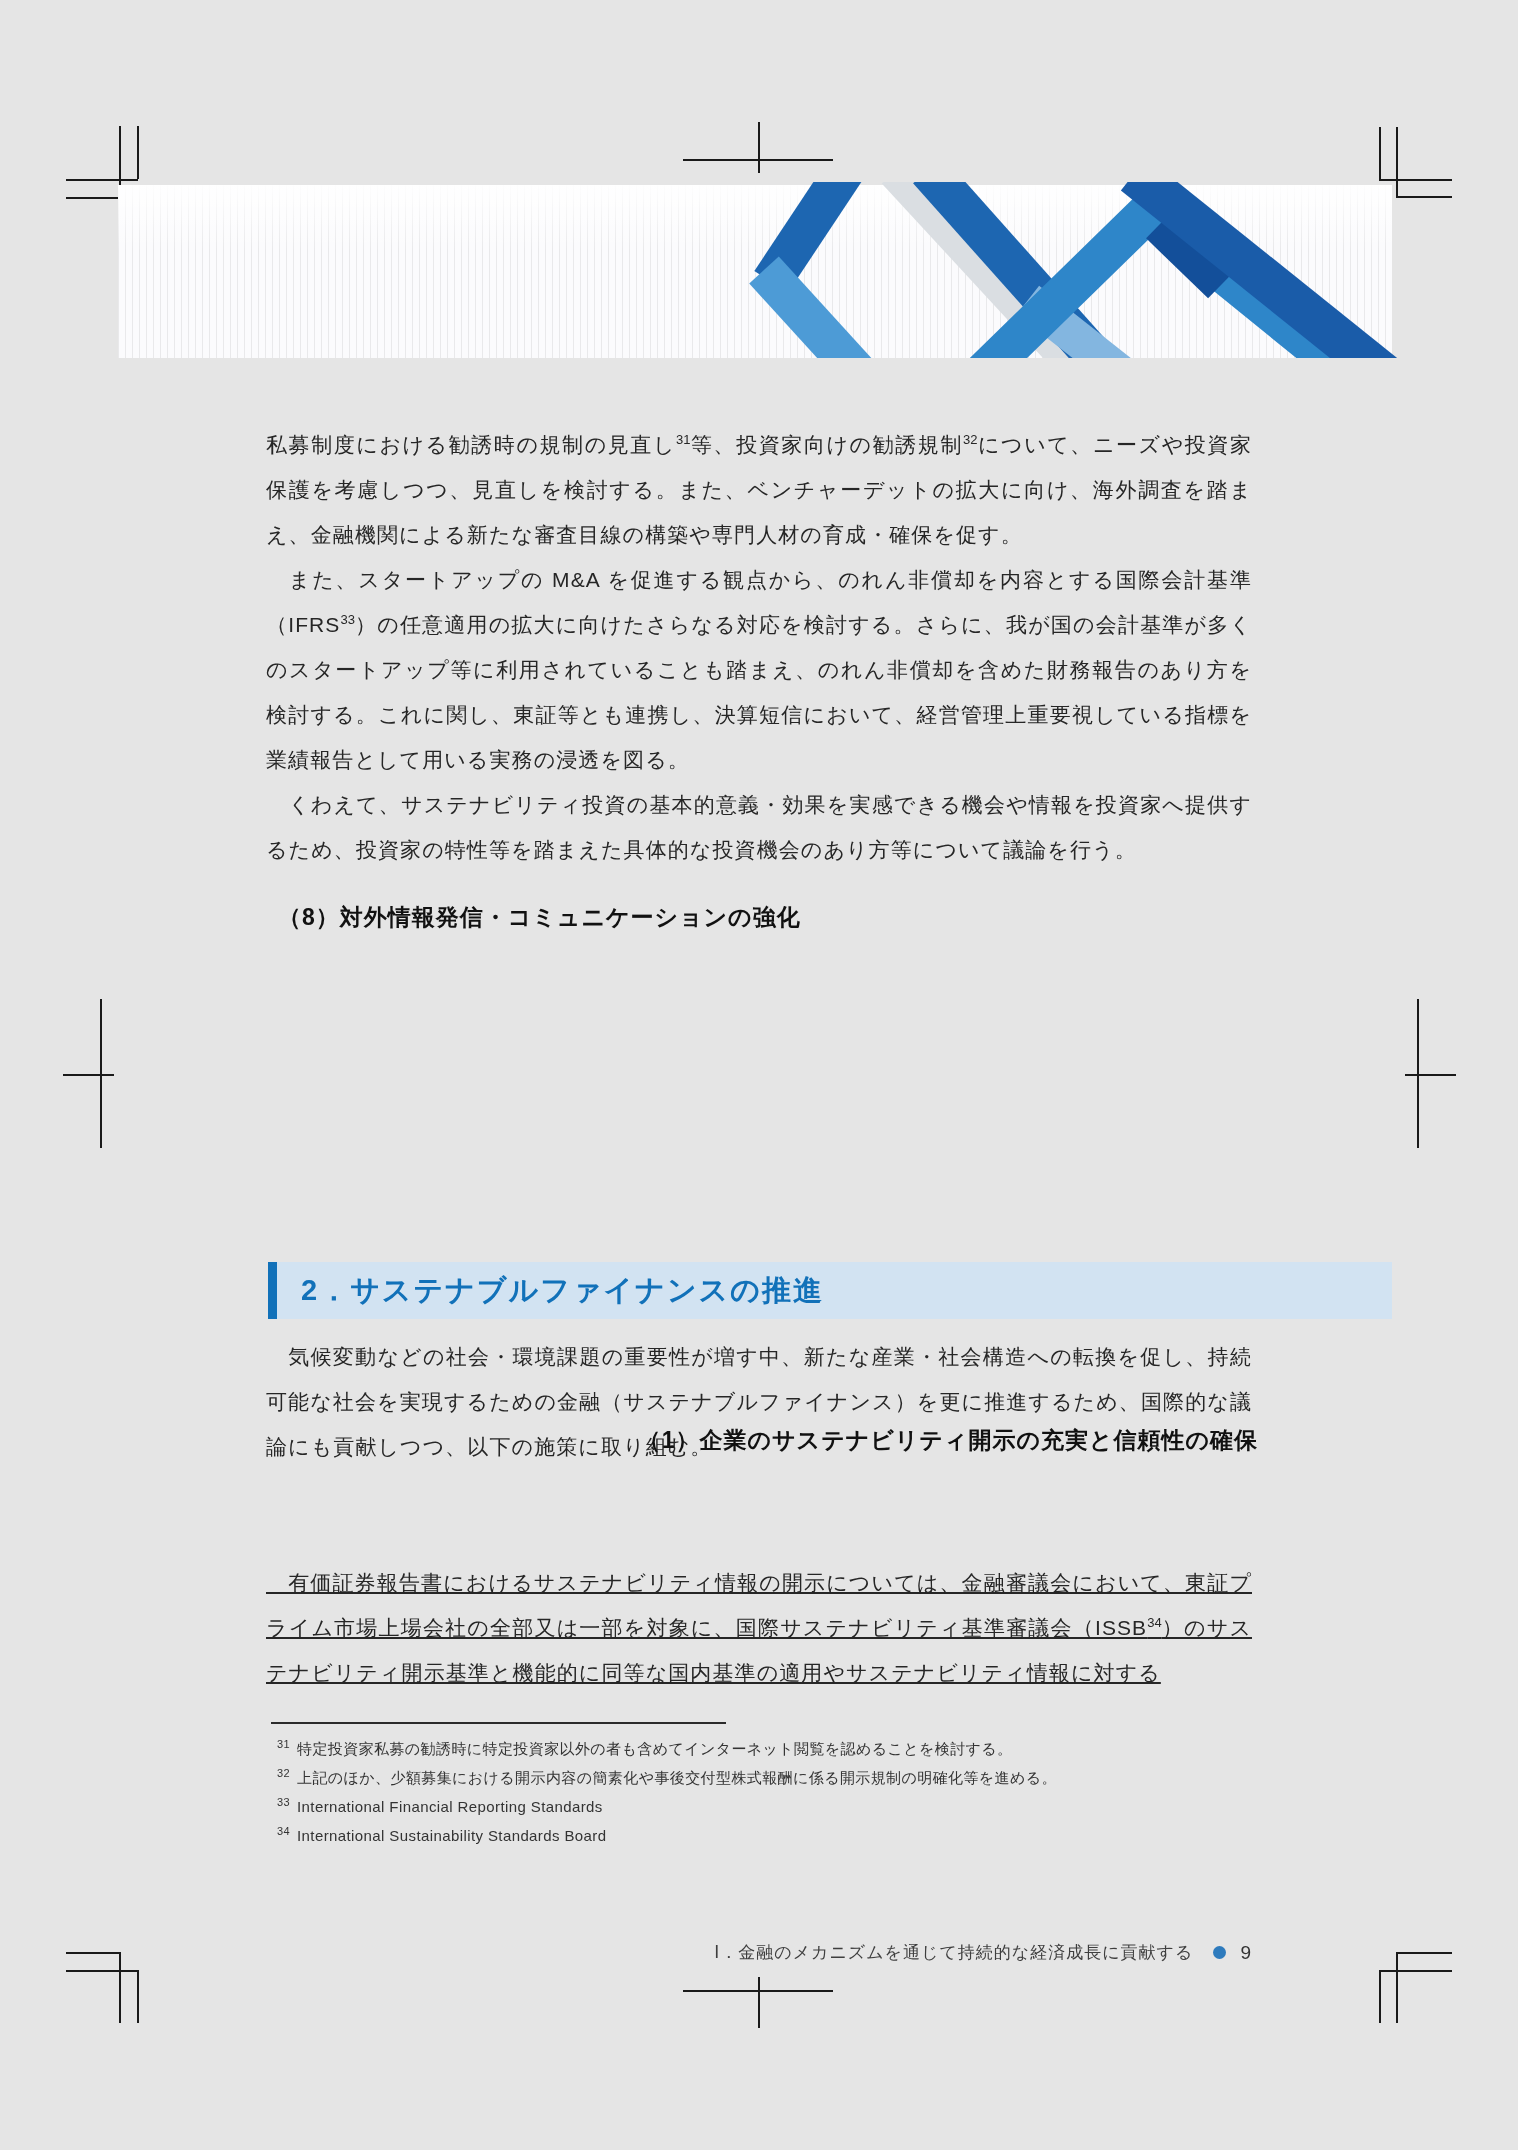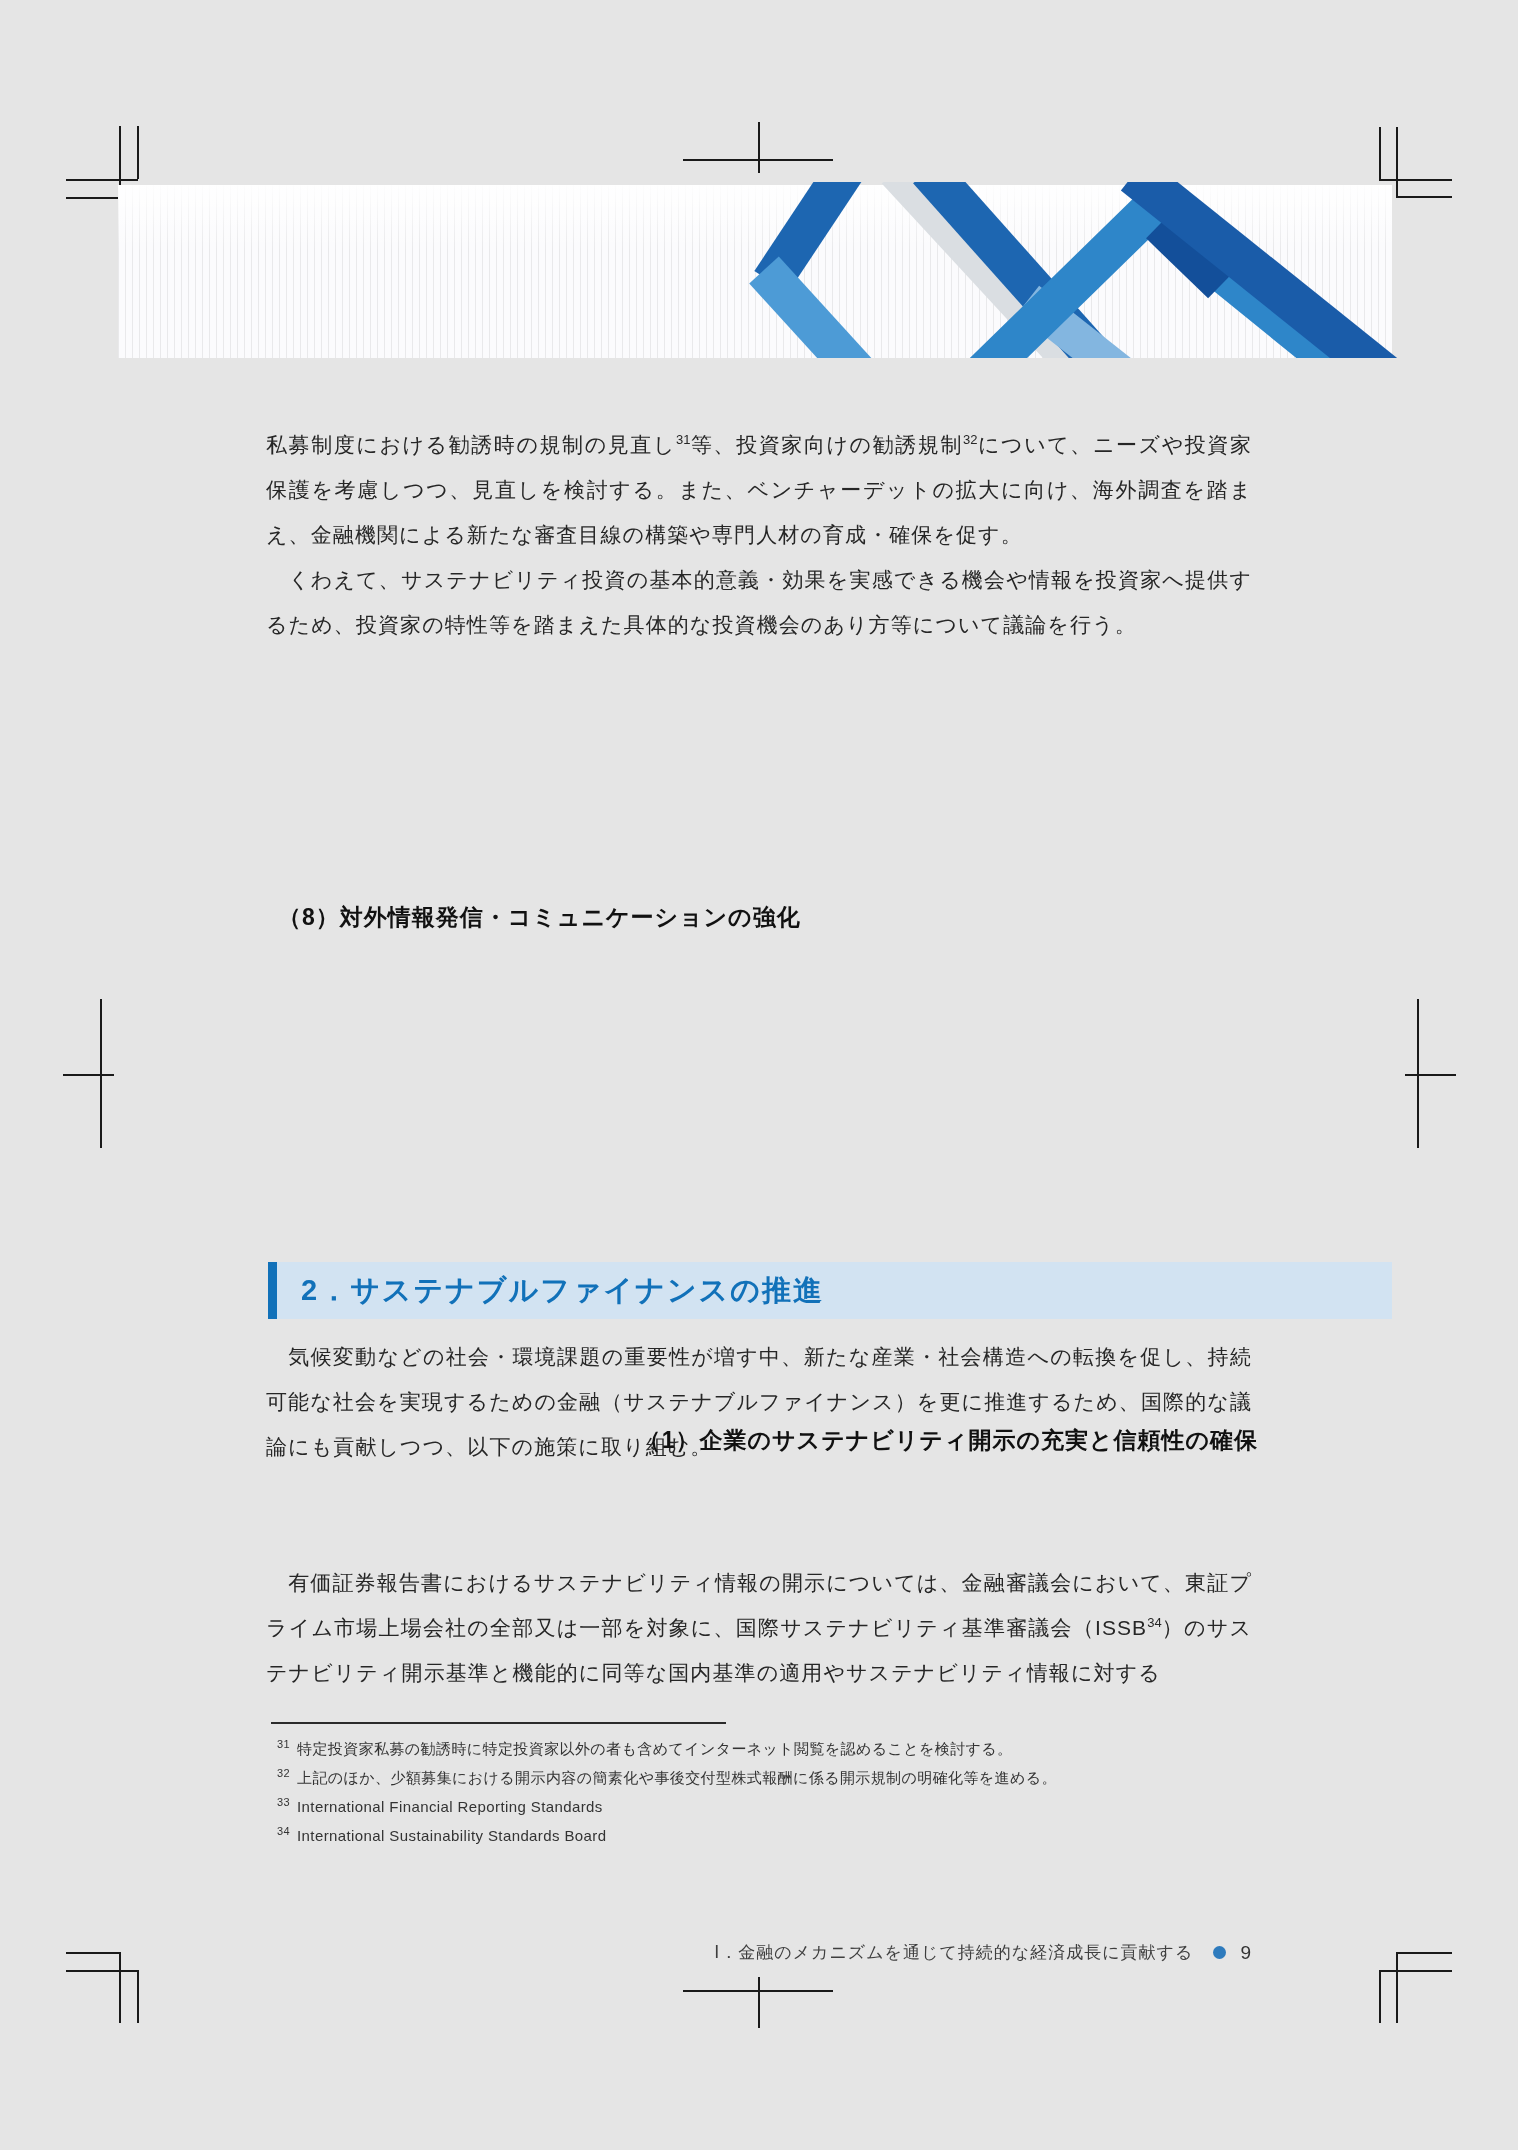--- a/index.html
+++ b/index.html
@@ -104,34 +104,35 @@
       <path d="M418,196 L588,30 L810,210" stroke="#2e86c9" stroke-width="40"></path>
 
       <line x1="600" y1="42" x2="662" y2="102" stroke="#134f9a" stroke-width="40"></line>
 
       <line x1="574" y1="-8" x2="826" y2="194" stroke="#1a5ca9" stroke-width="42"></line>
     </g>
   </svg>
 
   <div class="body-par" style="top:422px;">
     <p><span>私募制度における勧誘時の規制の見直し</span><sup class="fn">31</sup><span>等、投資家向けの勧誘規制</span><sup class="fn">32</sup><span>について、ニーズや投資家保護を考慮しつつ、見直しを検討する。また、ベンチャーデットの拡大に向け、海外調査を踏まえ、金融機関による新たな審査目線の構築や専門人材の育成・確保を促す。</span></p>
+    <p><span>　また、スタートアップの M&amp;A を促進する観点から、のれん非償却を内容とする国際会計基準（IFRS</span><sup class="fn">33</sup><span>）の任意適用の拡大に向けたさらなる対応を検討する。さらに、我が国の会計基準が多くのスタートアップ等に利用されていることも踏まえ、のれん非償却を含めた財務報告のあり方を検討する。これに関し、東証等とも連携し、決算短信において、経営管理上重要視している指標を業績報告として用いる実務の浸透を図る。</span></p>
     <p>　くわえて、サステナビリティ投資の基本的意義・効果を実感できる機会や情報を投資家へ提供するため、投資家の特性等を踏まえた具体的な投資機会のあり方等について議論を行う。</p>
   </div>
 
   <h3 class="sub-heading" style="top:902px;">（8）対外情報発信・コミュニケーションの強化</h3>
 
   <div class="chapter-banner">
     <div class="bar"></div>
     <div class="txt">2．サステナブルファイナンスの推進</div>
   </div>
 
   <div class="body-par" style="top:1334px;">　気候変動などの社会・環境課題の重要性が増す中、新たな産業・社会構造への転換を促し、持続可能な社会を実現するための金融（サステナブルファイナンス）を更に推進するため、国際的な議論にも貢献しつつ、以下の施策に取り組む。</div>
 
   <h3 class="sub-heading" style="top:1425px;text-align:right;">（1）企業のサステナビリティ開示の充実と信頼性の確保</h3>
-  <div class="body-par" style="top:1560px;">
+  <div class="body-par" style="top:1560px;text-decoration:underline;">
     <p><span>　有価証券報告書におけるサステナビリティ情報の開示については、金融審議会において、東証プライム市場上場会社の全部又は一部を対象に、国際サステナビリティ基準審議会（ISSB</span><sup class="fn">34</sup><span>）のサステナビリティ開示基準と機能的に同等な国内基準の適用やサステナビリティ情報に対する</span></p>
   </div>
 
   <div class="fn-rule"></div>
   <div class="footnotes">
     <div class="row"><sup>31</sup><span>特定投資家私募の勧誘時に特定投資家以外の者も含めてインターネット閲覧を認めることを検討する。</span></div>
     <div class="row"><sup>32</sup><span>上記のほか、少額募集における開示内容の簡素化や事後交付型株式報酬に係る開示規制の明確化等を進める。</span></div>
     <div class="row"><sup>33</sup><span>International Financial Reporting Standards</span></div>
     <div class="row"><sup>34</sup><span>International Sustainability Standards Board</span></div>
   </div>

